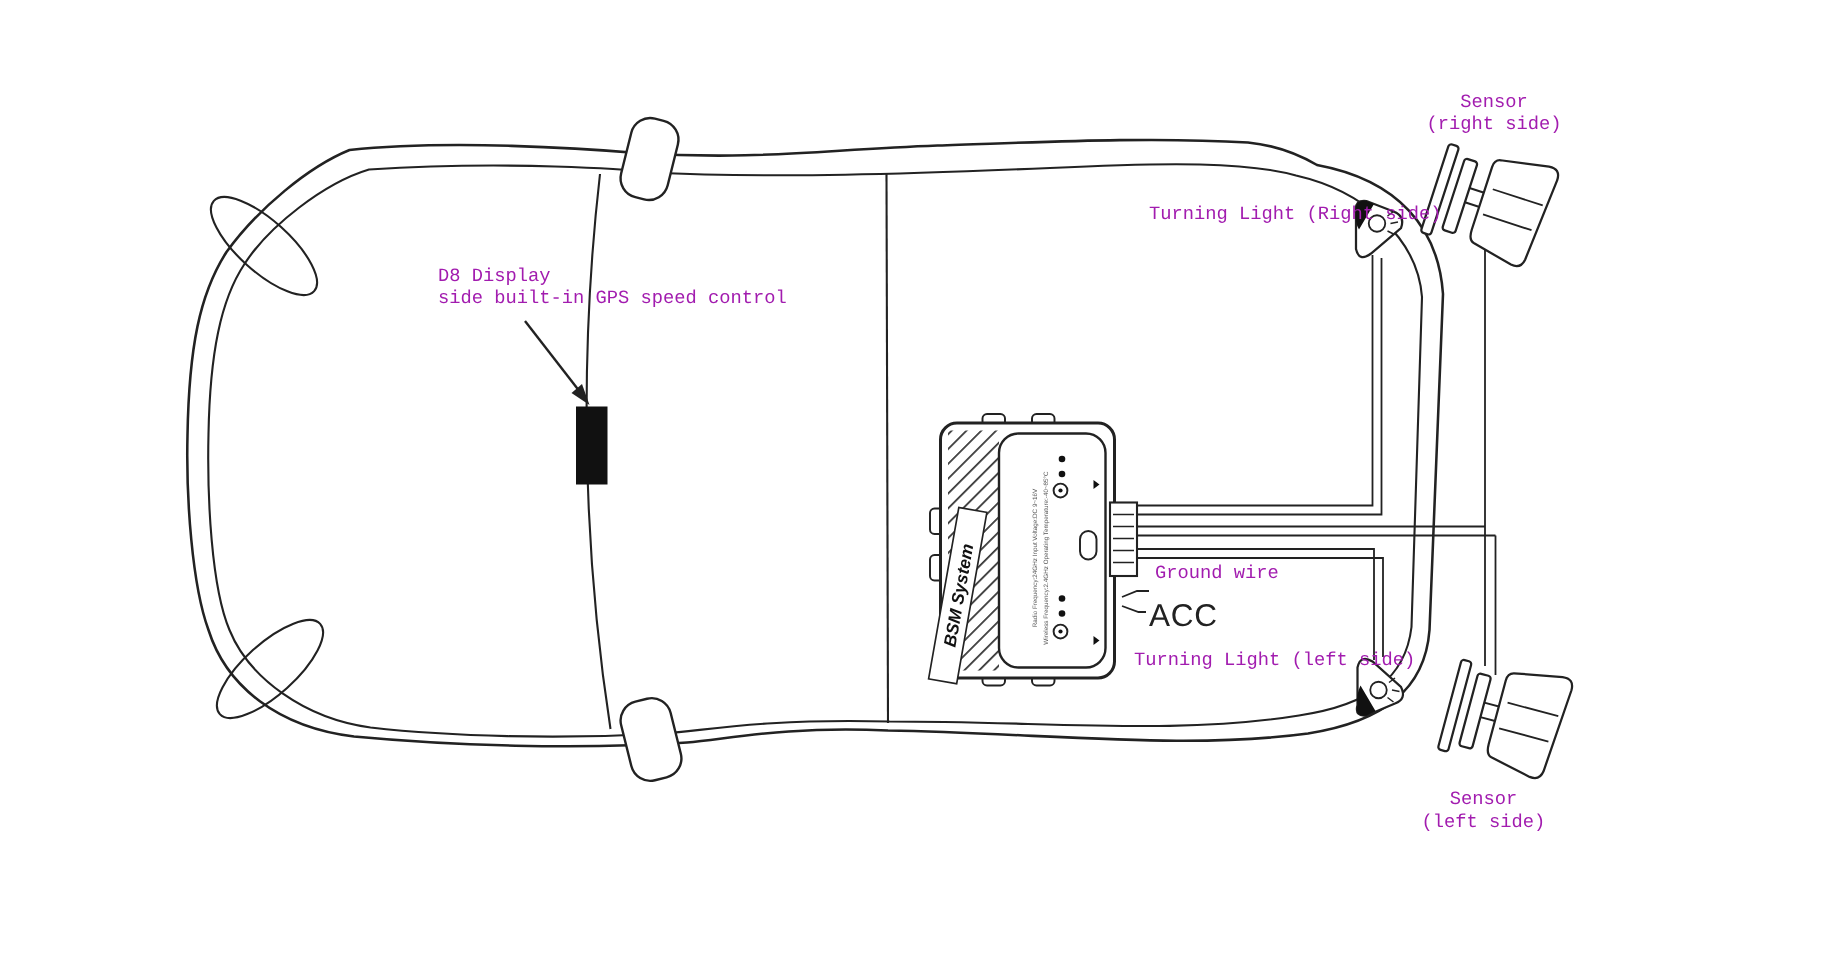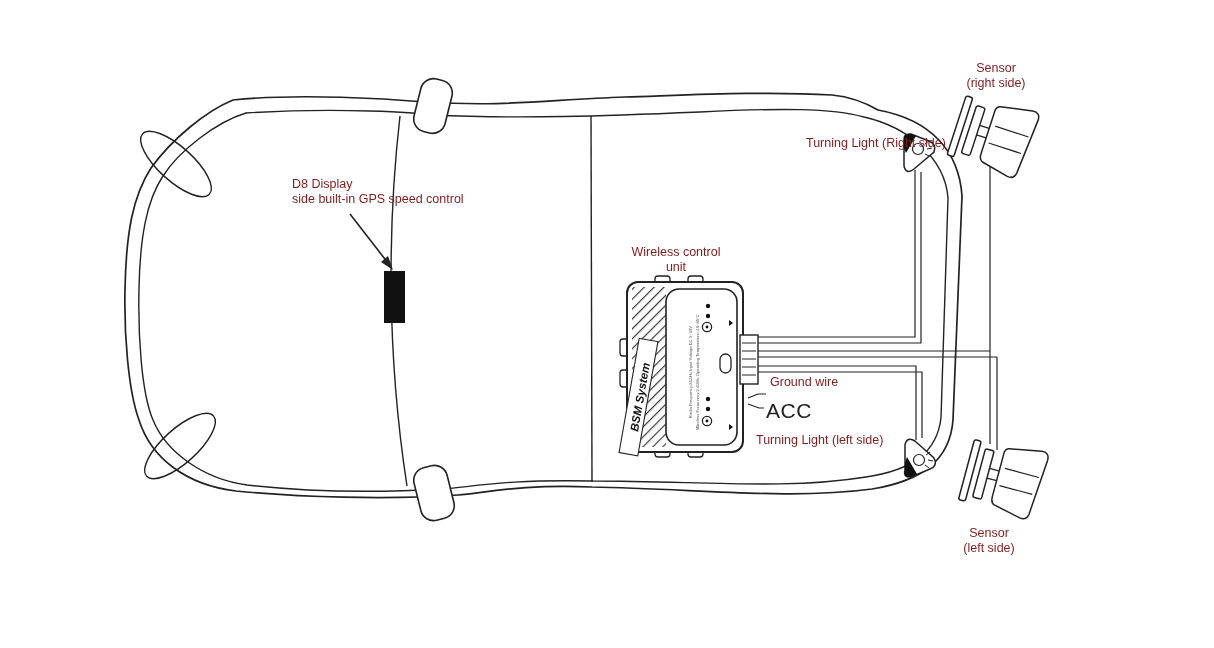--- a/index.html
+++ b/index.html
@@ -1,21 +1,21 @@
 <!DOCTYPE html>
 <html><head>
 <meta charset="utf-8">
 <style>
   html,body{margin:0;padding:0;background:#fff;}
   #stage{
     position:relative;width:1214px;height:648px;background:#ffffff;overflow:hidden;
     font-family:"Liberation Sans", sans-serif;color:#2d2d2d;
   }
   #drawing{position:absolute;left:0;top:0;}
-  .lbl{position:absolute;font-size:12.5px;line-height:14.5px;color:#7f1d1d;white-space:nowrap;}
+  .lbl{position:absolute;font-size:12.5px;line-height:14.5px;color:#a21caf;white-space:nowrap;font-family:Liberation Mono, monospace;}
   .lbl.center{text-align:center;white-space:normal;}
   .acc{position:absolute;font-size:21px;letter-spacing:0.5px;color:#222;}
   .bsm-text{
     position:absolute;font-size:11.5px;font-weight:bold;font-style:italic;color:#111;
     white-space:nowrap;transform:translate(-50%,-50%) rotate(-80deg);
   }
   .spec{
     position:absolute;font-size:4.2px;color:#555;white-space:nowrap;
     transform:translate(-50%,-50%) rotate(-90deg);letter-spacing:0px;
   }
@@ -170,26 +170,22 @@
       <rect x="740" y="335" width="18" height="49" fill="#fff" stroke="#222" stroke-width="1.4"></rect>
       <path d="M 742,343 H 756 M 742,351 H 756 M 742,359 H 756 M 742,367 H 756 M 742,375 H 756" stroke="#222" stroke-width="1" fill="none"></path>
     </g>
   </svg>
 
   <div class="lbl" style="left:292px;top:177px;">
     <div>D8 Display</div>
     <div>side built-in GPS speed control</div>
   </div>
 
-  <div class="lbl center" style="left:606px;top:245px;width:140px;">
-    <div>Wireless control</div>
-    <div>unit</div>
-  </div>
-
-  <div class="lbl" style="left:766px;top:136px;margin-left:40px;">Turning Light (Right side)</div>
+
+  <div class="lbl" style="left:766px;top:136px;">Turning Light (Right side)</div>
 
   <div class="lbl" style="left:770px;top:375px;">Ground wire</div>
 
   <div class="acc" style="left:766px;top:399px;text-align:right;">ACC</div>
 
   <div class="lbl" style="left:756px;top:433px;">Turning Light (left side)</div>
 
 
   <div class="lbl center" style="left:936px;top:61px;width:120px;">
     <div>Sensor</div>

